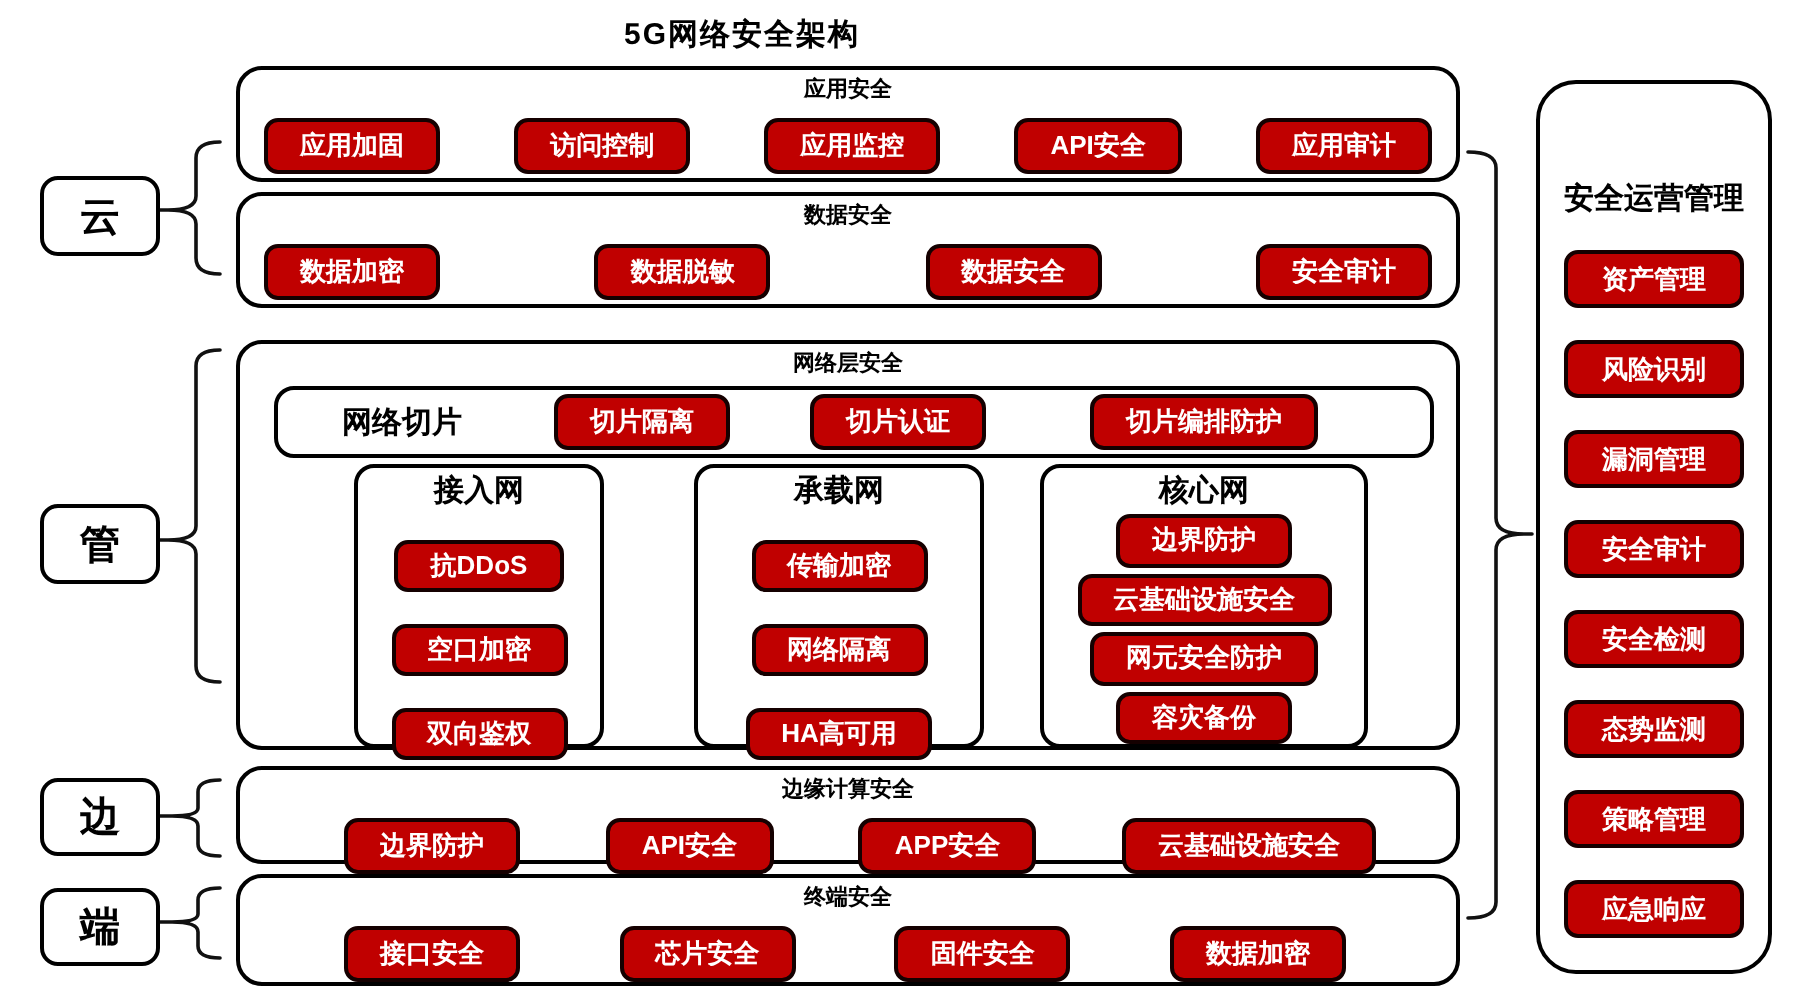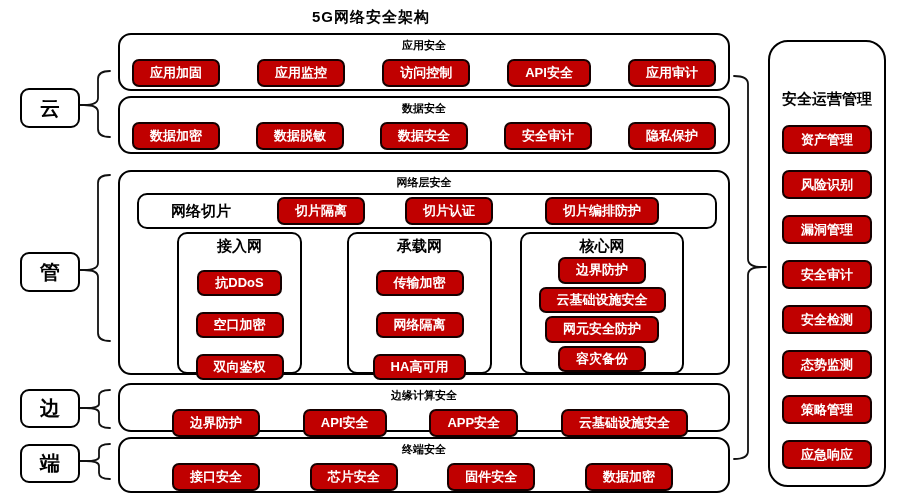--- a/index.html
+++ b/index.html
@@ -112,35 +112,34 @@
     <span>边</span>
   </div>
   <div class="label-box" id="label-term">
     <span>端</span>
   </div>
 
   <div class="section" id="sec-app">
     <div class="section-title">应用安全</div>
     <div class="btn-row pad-ab">
       <div class="btn">应用加固</div>
+      <div class="btn">访问控制</div>
       <div class="btn">应用监控</div>
-      <div class="btn">访问控制</div>
       <div class="btn">API安全</div>
       <div class="btn">应用审计</div>
     </div>
   </div>
 
   <div class="section" id="sec-data">
     <div class="section-title">数据安全</div>
     <div class="btn-row pad-ab">
       <div class="btn">数据加密</div>
       <div class="btn">数据脱敏</div>
       <div class="btn">数据安全</div>
       <div class="btn">安全审计</div>
-      <div class="btn">隐私保护</div>
     </div>
   </div>
 
   <div class="section" id="sec-network">
     <div class="section-title">网络层安全</div>
 
     <div class="slicing-box">
       <span class="slice-label">网络切片</span>
       <div class="btn ml-a">切片隔离</div>
       <div class="btn ml-b">切片认证</div>

